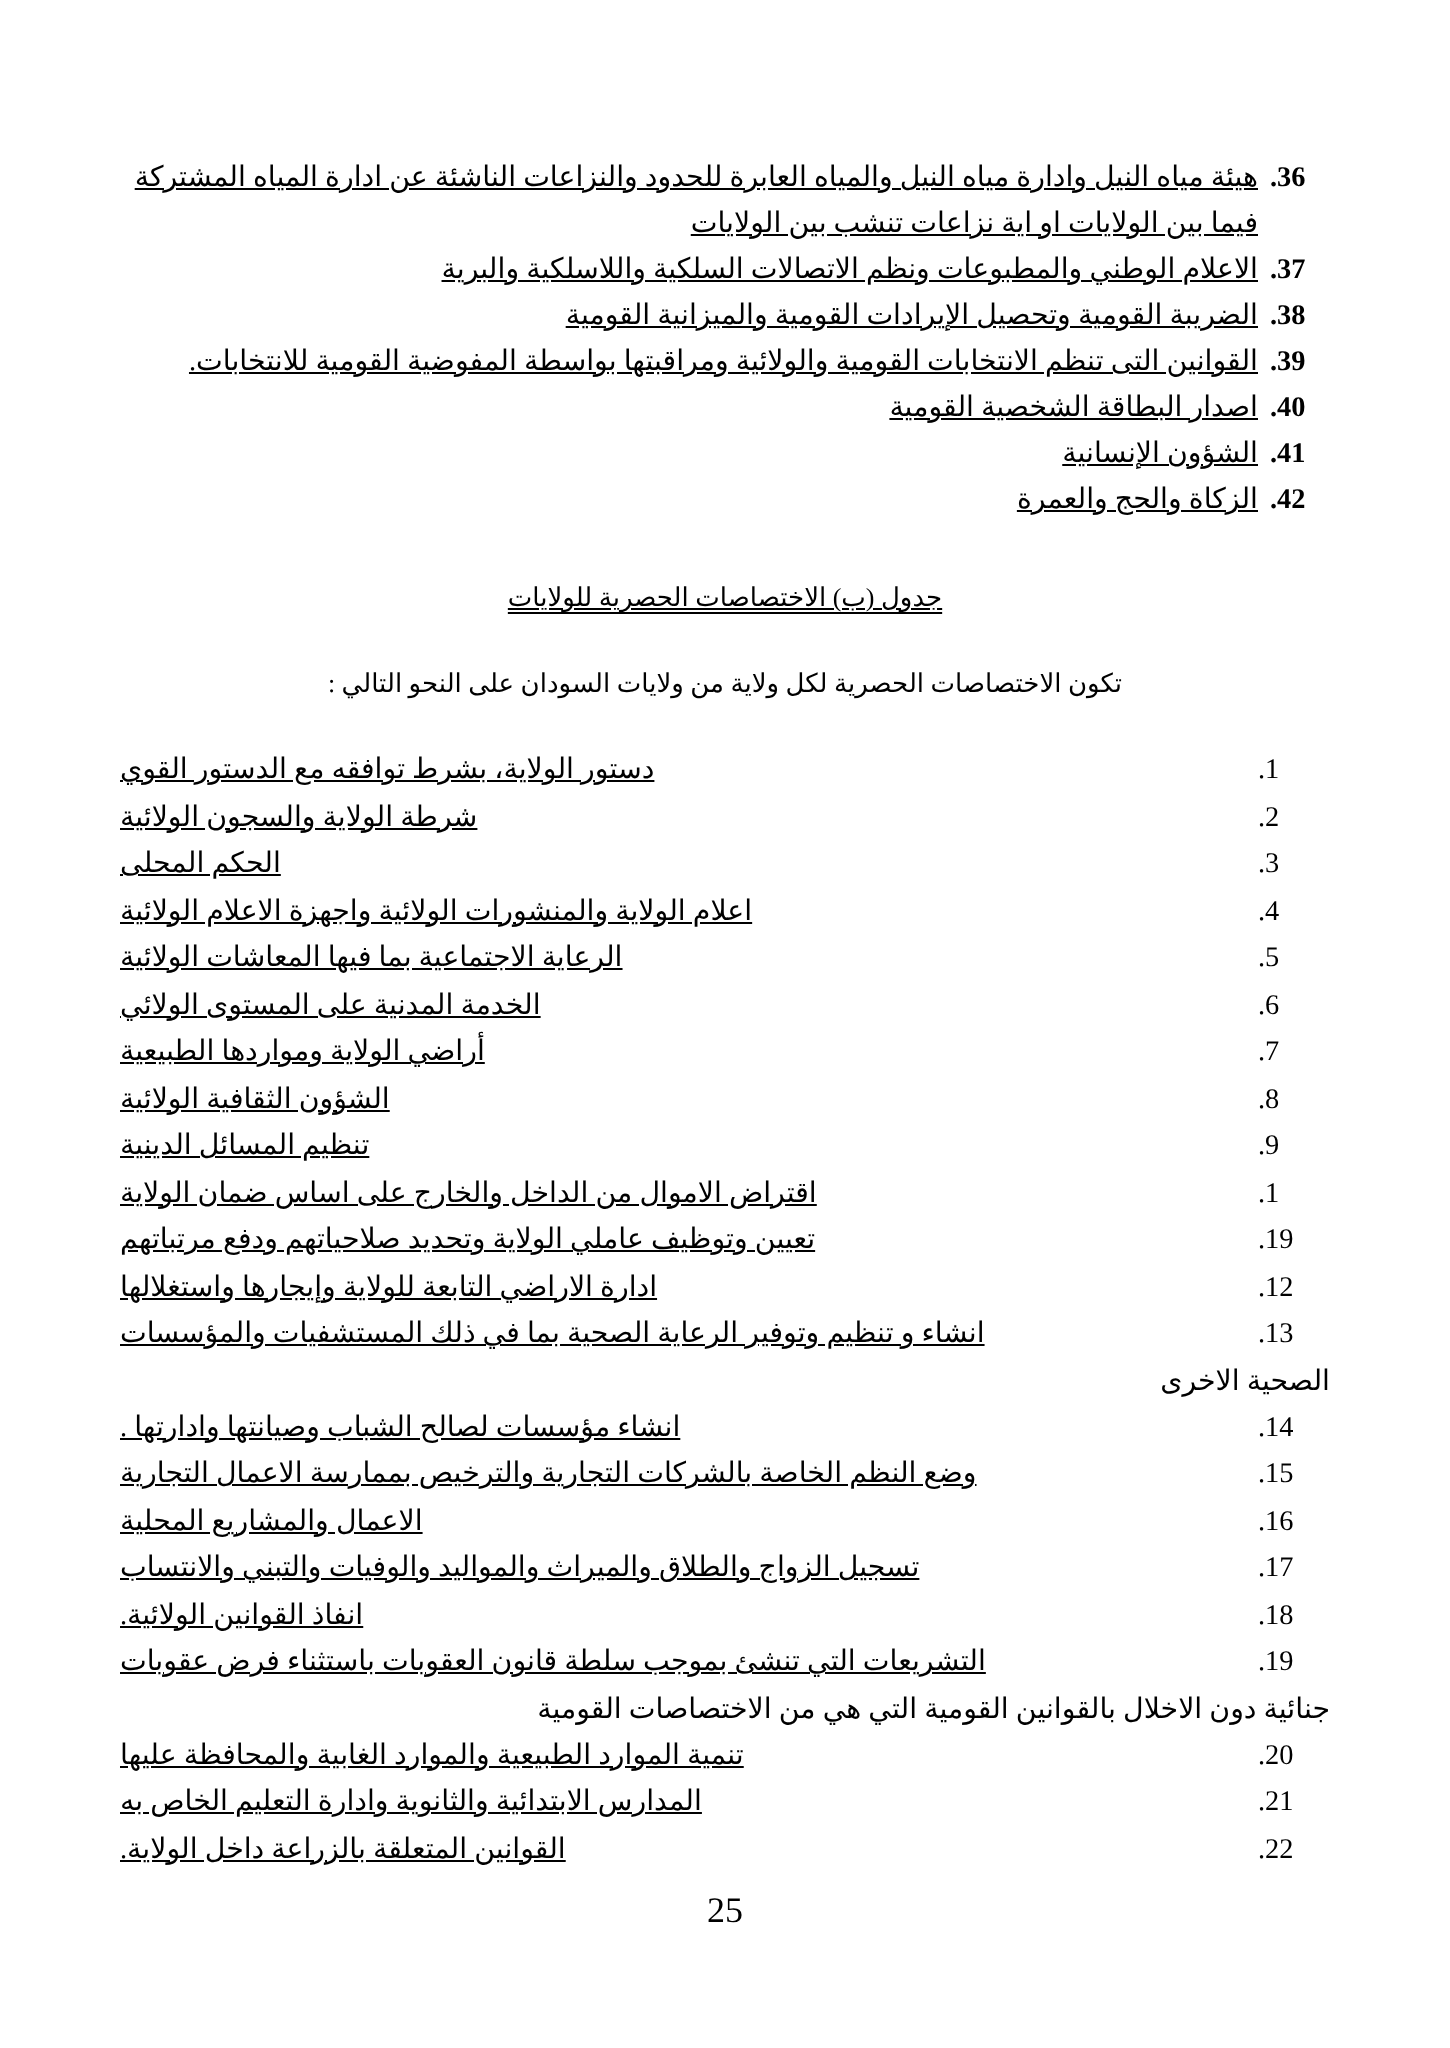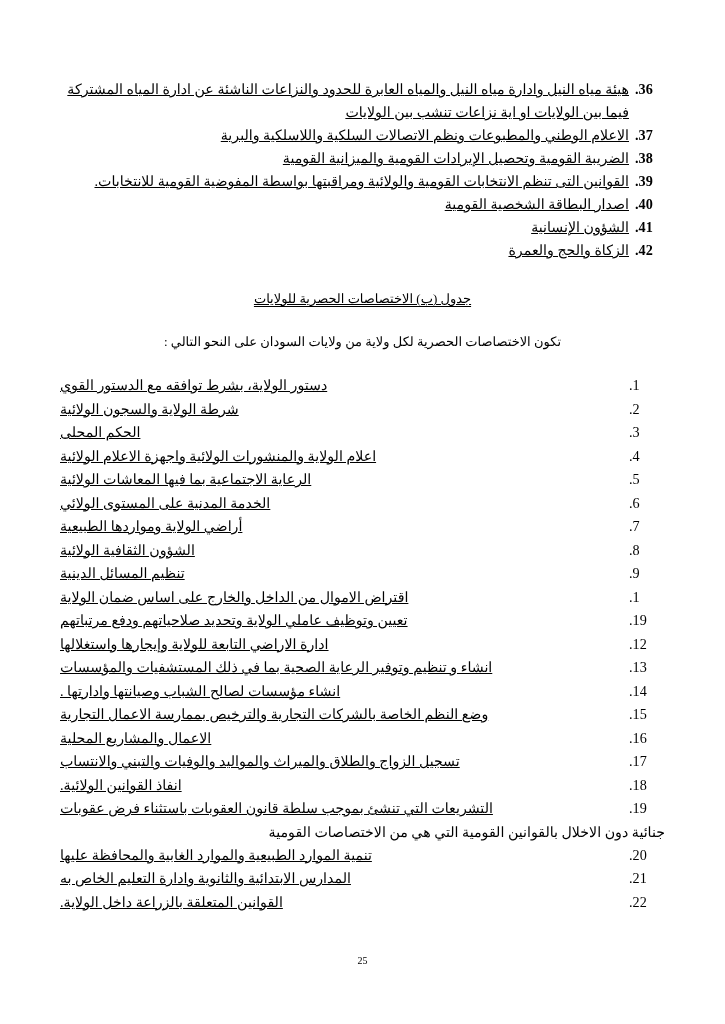--- a/index.html
+++ b/index.html
@@ -82,21 +82,21 @@
     text-align: right;
     margin: 0;
   }
 
   .page-number {
     position: absolute;
     bottom: 58px;
     left: 0;
     right: 0;
     text-align: center;
-    font-size: 10px;
+    font-size: 18px;
     direction: ltr;
   }
 </style>
 </head>
 <body>
 
 <div class="page">
   <div class="doc-body">
 
     <ul class="num-list list-top">
@@ -182,20 +182,21 @@
         <span class="txt">تعيين وتوظيف عاملي الولاية وتحديد صلاحياتهم ودفع مرتباتهم</span>
       </li>
       <li class="item">
         <span class="num">12.</span>
         <span class="txt">ادارة الاراضي التابعة للولاية وإيجارها واستغلالها</span>
       </li>
       <li class="item">
         <span class="num">13.</span>
         <span class="txt">انشاء و تنظيم وتوفير الرعاية الصحية بما في ذلك المستشفيات والمؤسسات</span>
       </li>
+      <li class="cont-line">الصحية الاخرى</li>
       <li class="item">
         <span class="num">14.</span>
         <span class="txt">انشاء مؤسسات  لصالح الشباب وصيانتها وادارتها .</span>
       </li>
       <li class="item">
         <span class="num">15.</span>
         <span class="txt">وضع النظم الخاصة بالشركات التجارية والترخيص بممارسة الاعمال التجارية</span>
       </li>
       <li class="item">
         <span class="num">16.</span>

